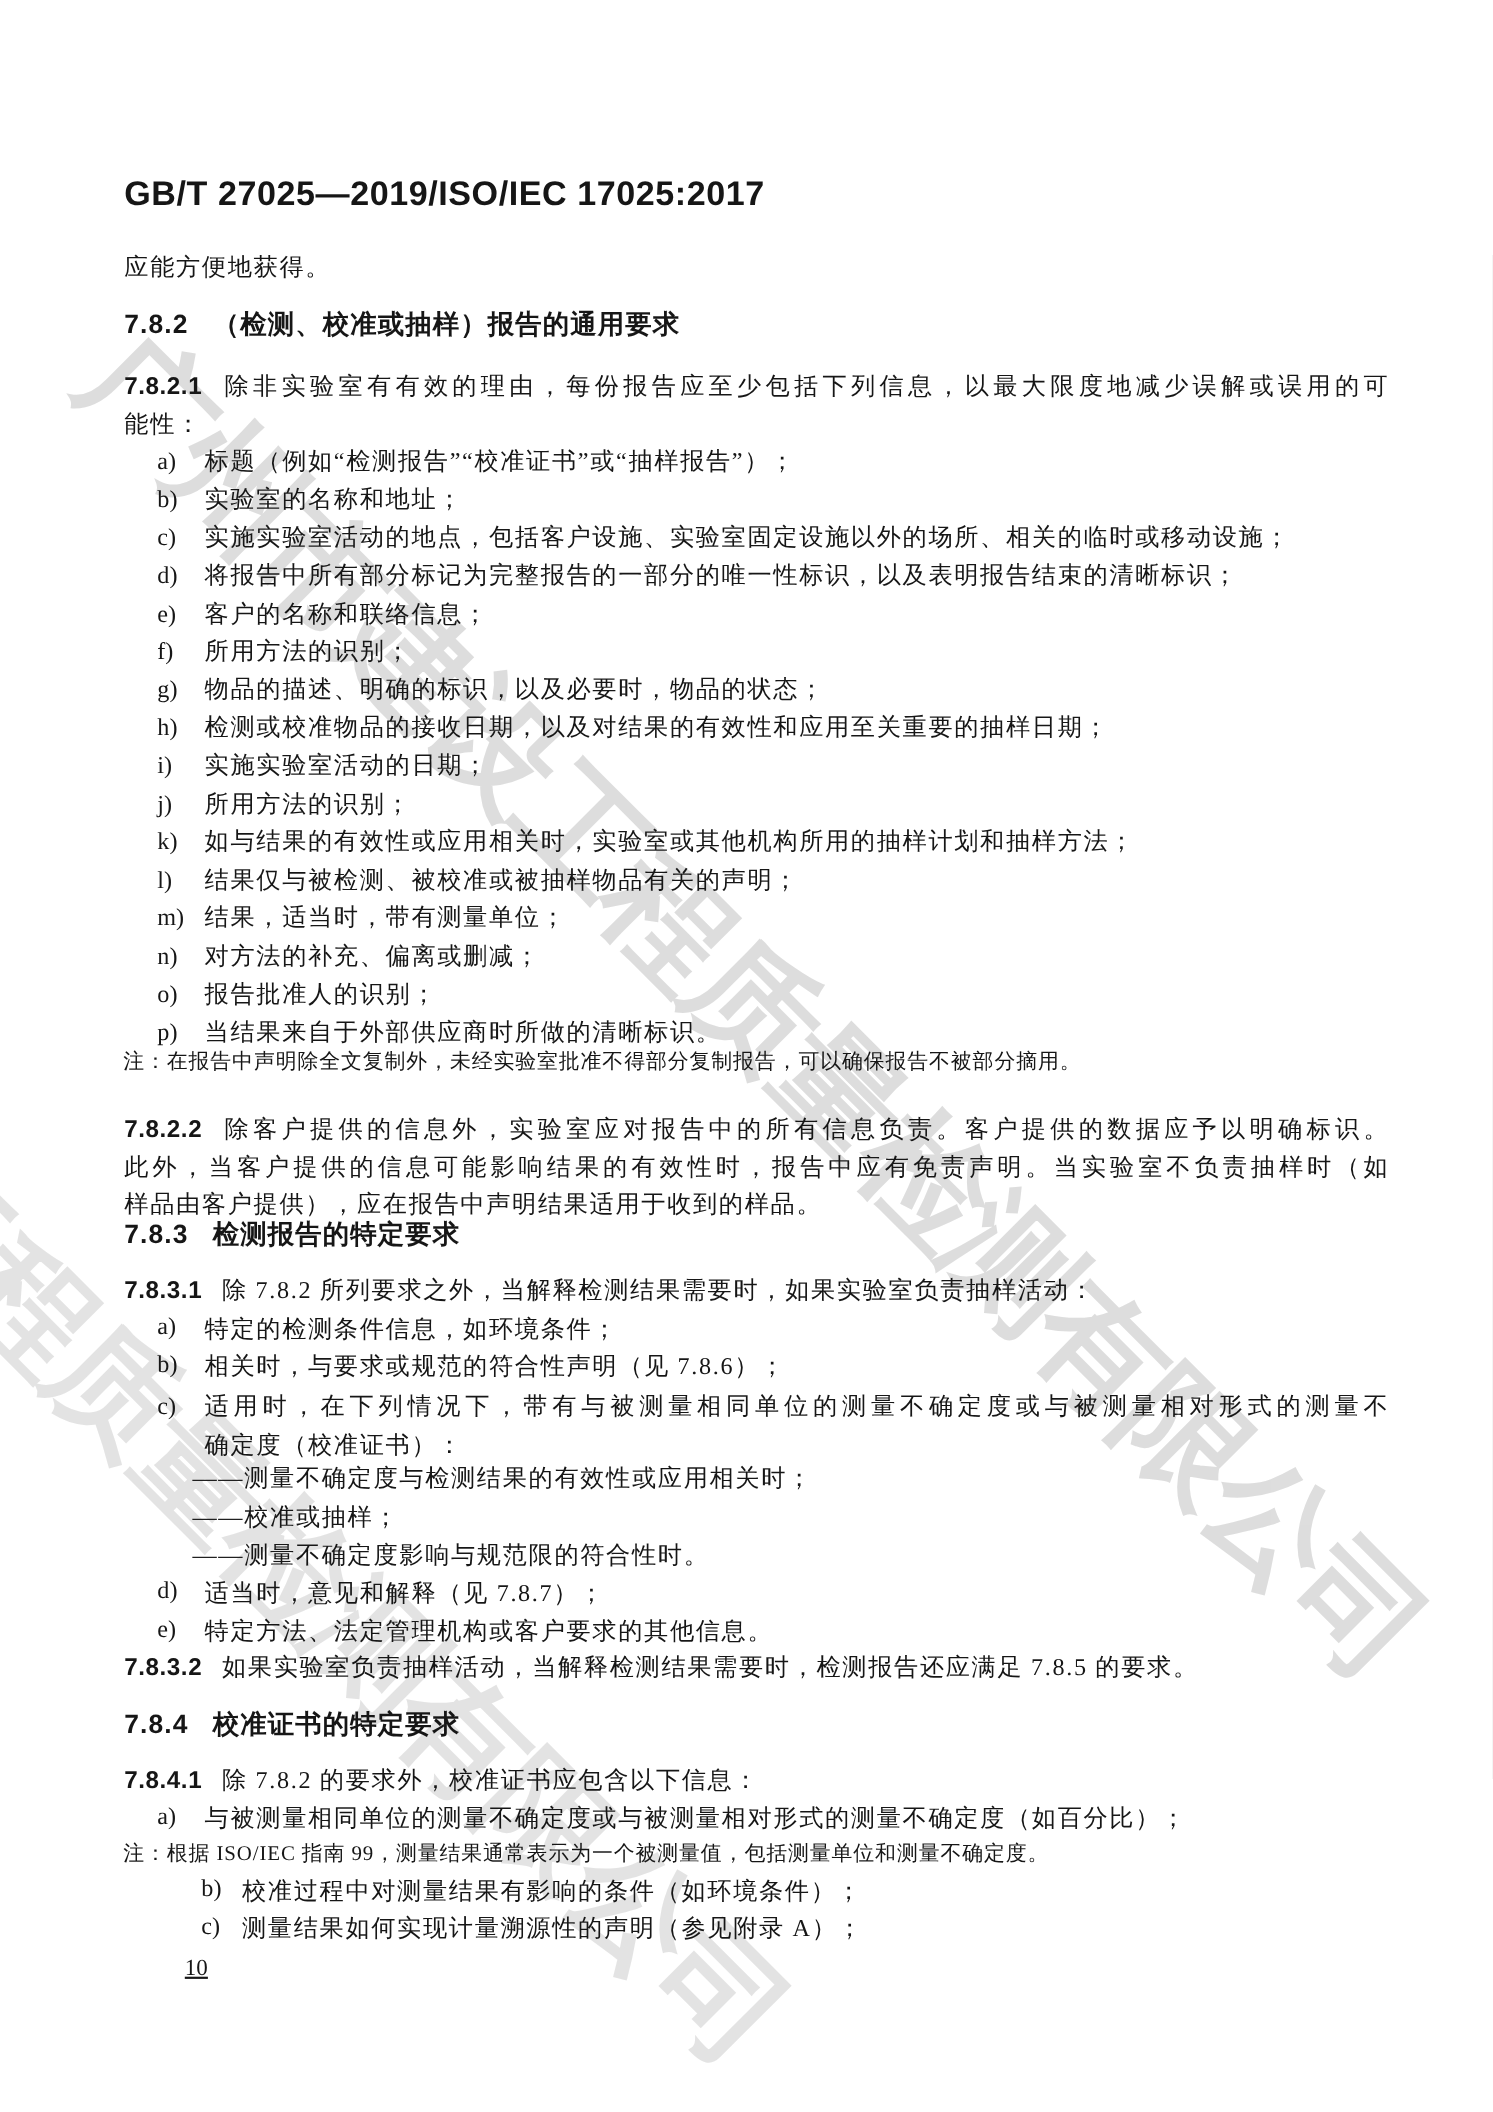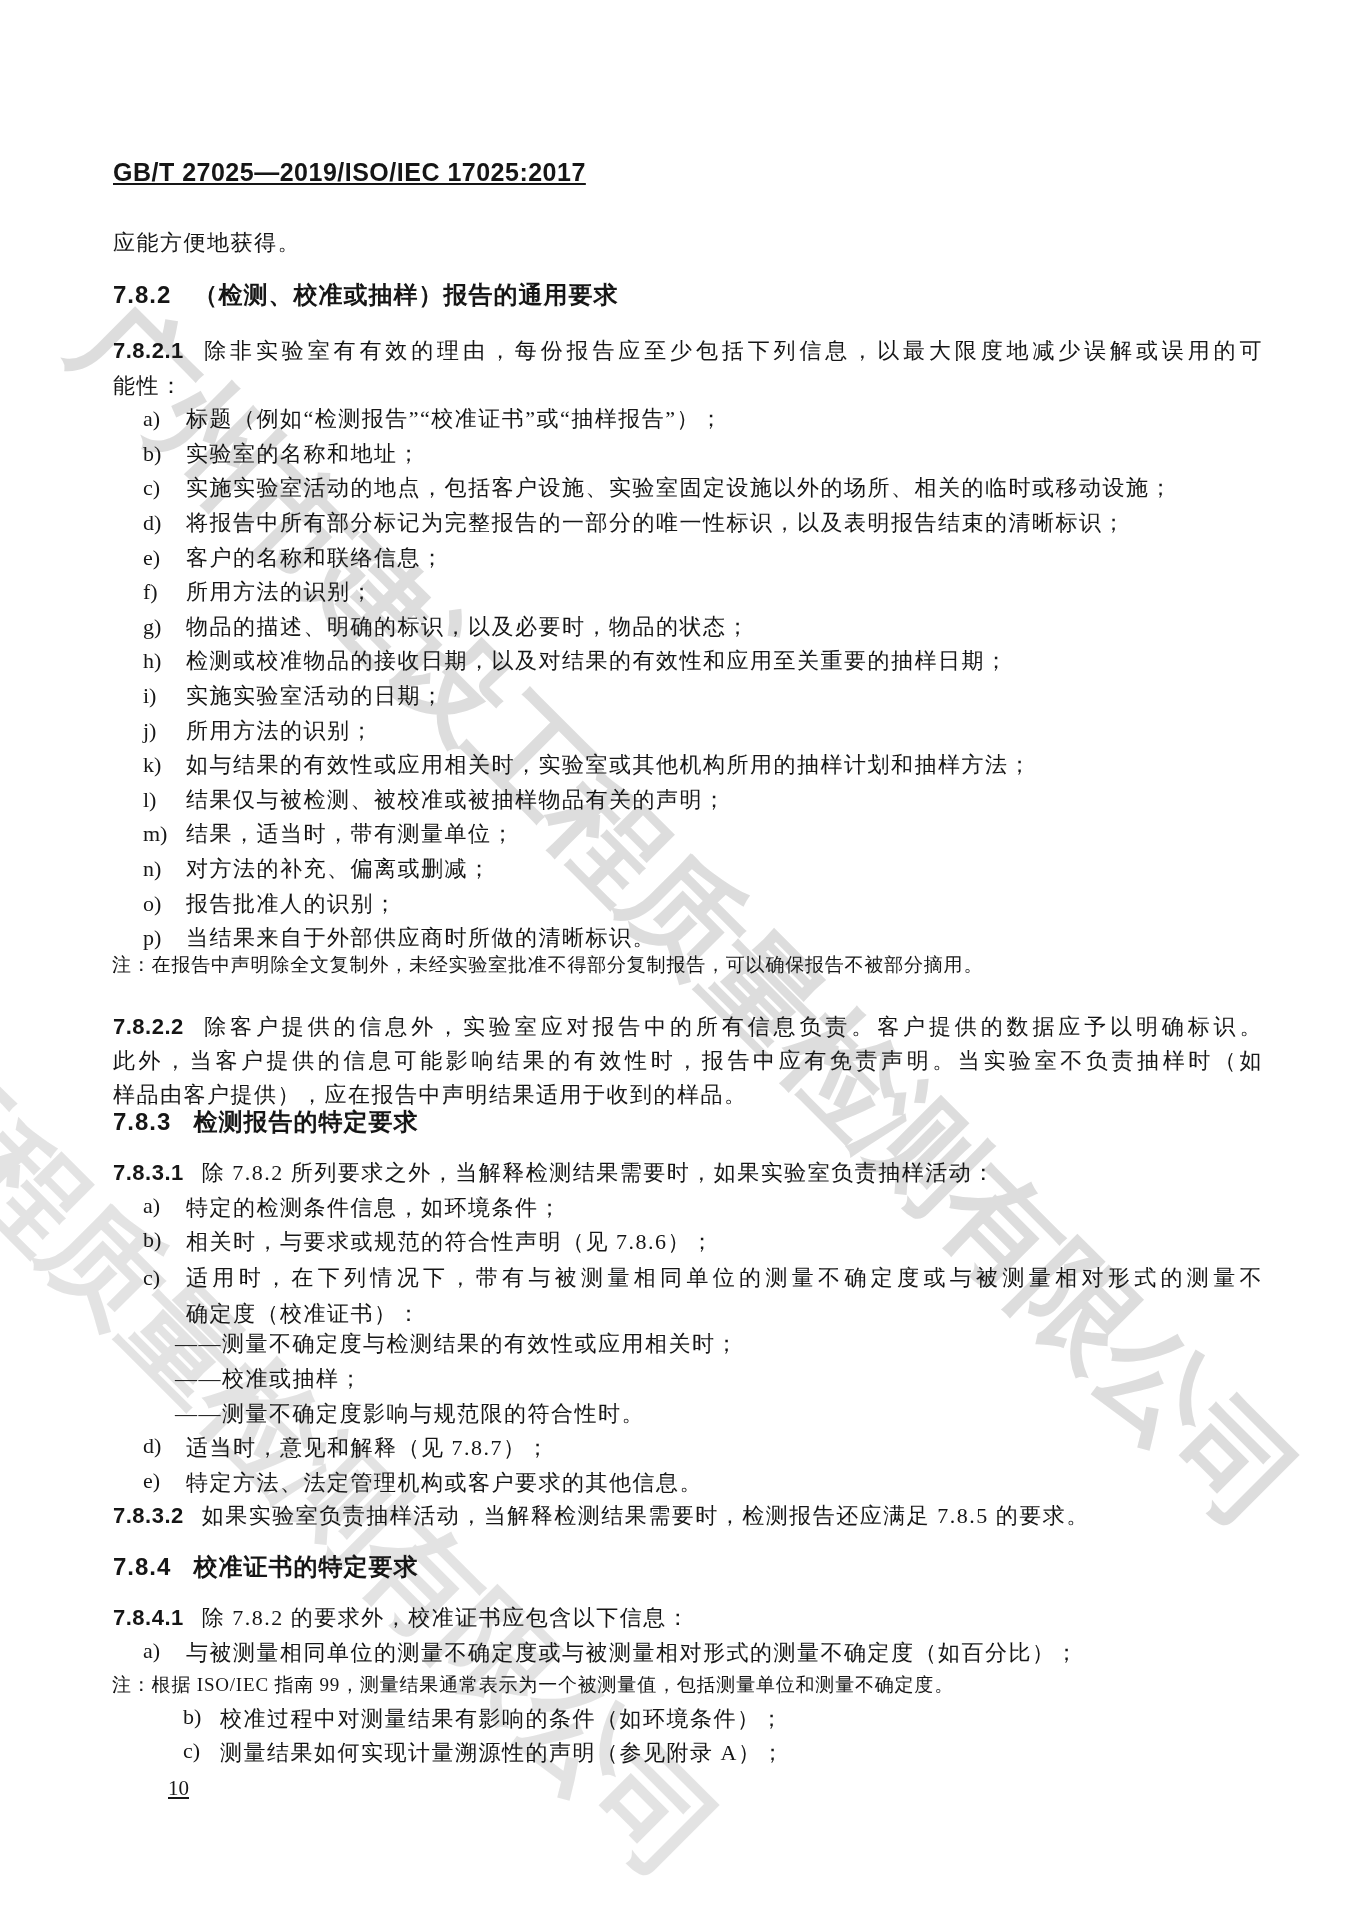--- a/index.html
+++ b/index.html
@@ -7,21 +7,21 @@
     position:relative;
     width:1357px;height:1920px;
     background:#ffffff;
     overflow:hidden;
     color:#161616;
     font-family:"Liberation Serif","DejaVu Serif",serif;
   }
   .abs{position:absolute;left:113px;width:1150px;}
 
   .runhead{top:158px;font-family:"Liberation Sans","DejaVu Sans",sans-serif;
-           font-weight:bold;font-size:25px;letter-spacing:.5px;text-decoration:underline;}
+           font-weight:bold;font-size:31px;letter-spacing:.5px;}
   .bodytxt{font-size:22px;letter-spacing:1.5px;line-height:34px;}
   .intro{top:226px;}
 
   .sechead{font-family:"Liberation Sans","DejaVu Sans",sans-serif;
            font-weight:bold;font-size:24px;letter-spacing:1px;}
   .sechead .hnum{margin-right:22px;}
   .h782{top:279px;} .h783{top:1106px;} .h784{top:1551px;}
 
   .pnum{font-family:Liberation Sans, sans-serif;
         font-weight:bold;font-size:22px;letter-spacing:.5px;margin-right:18px;}

